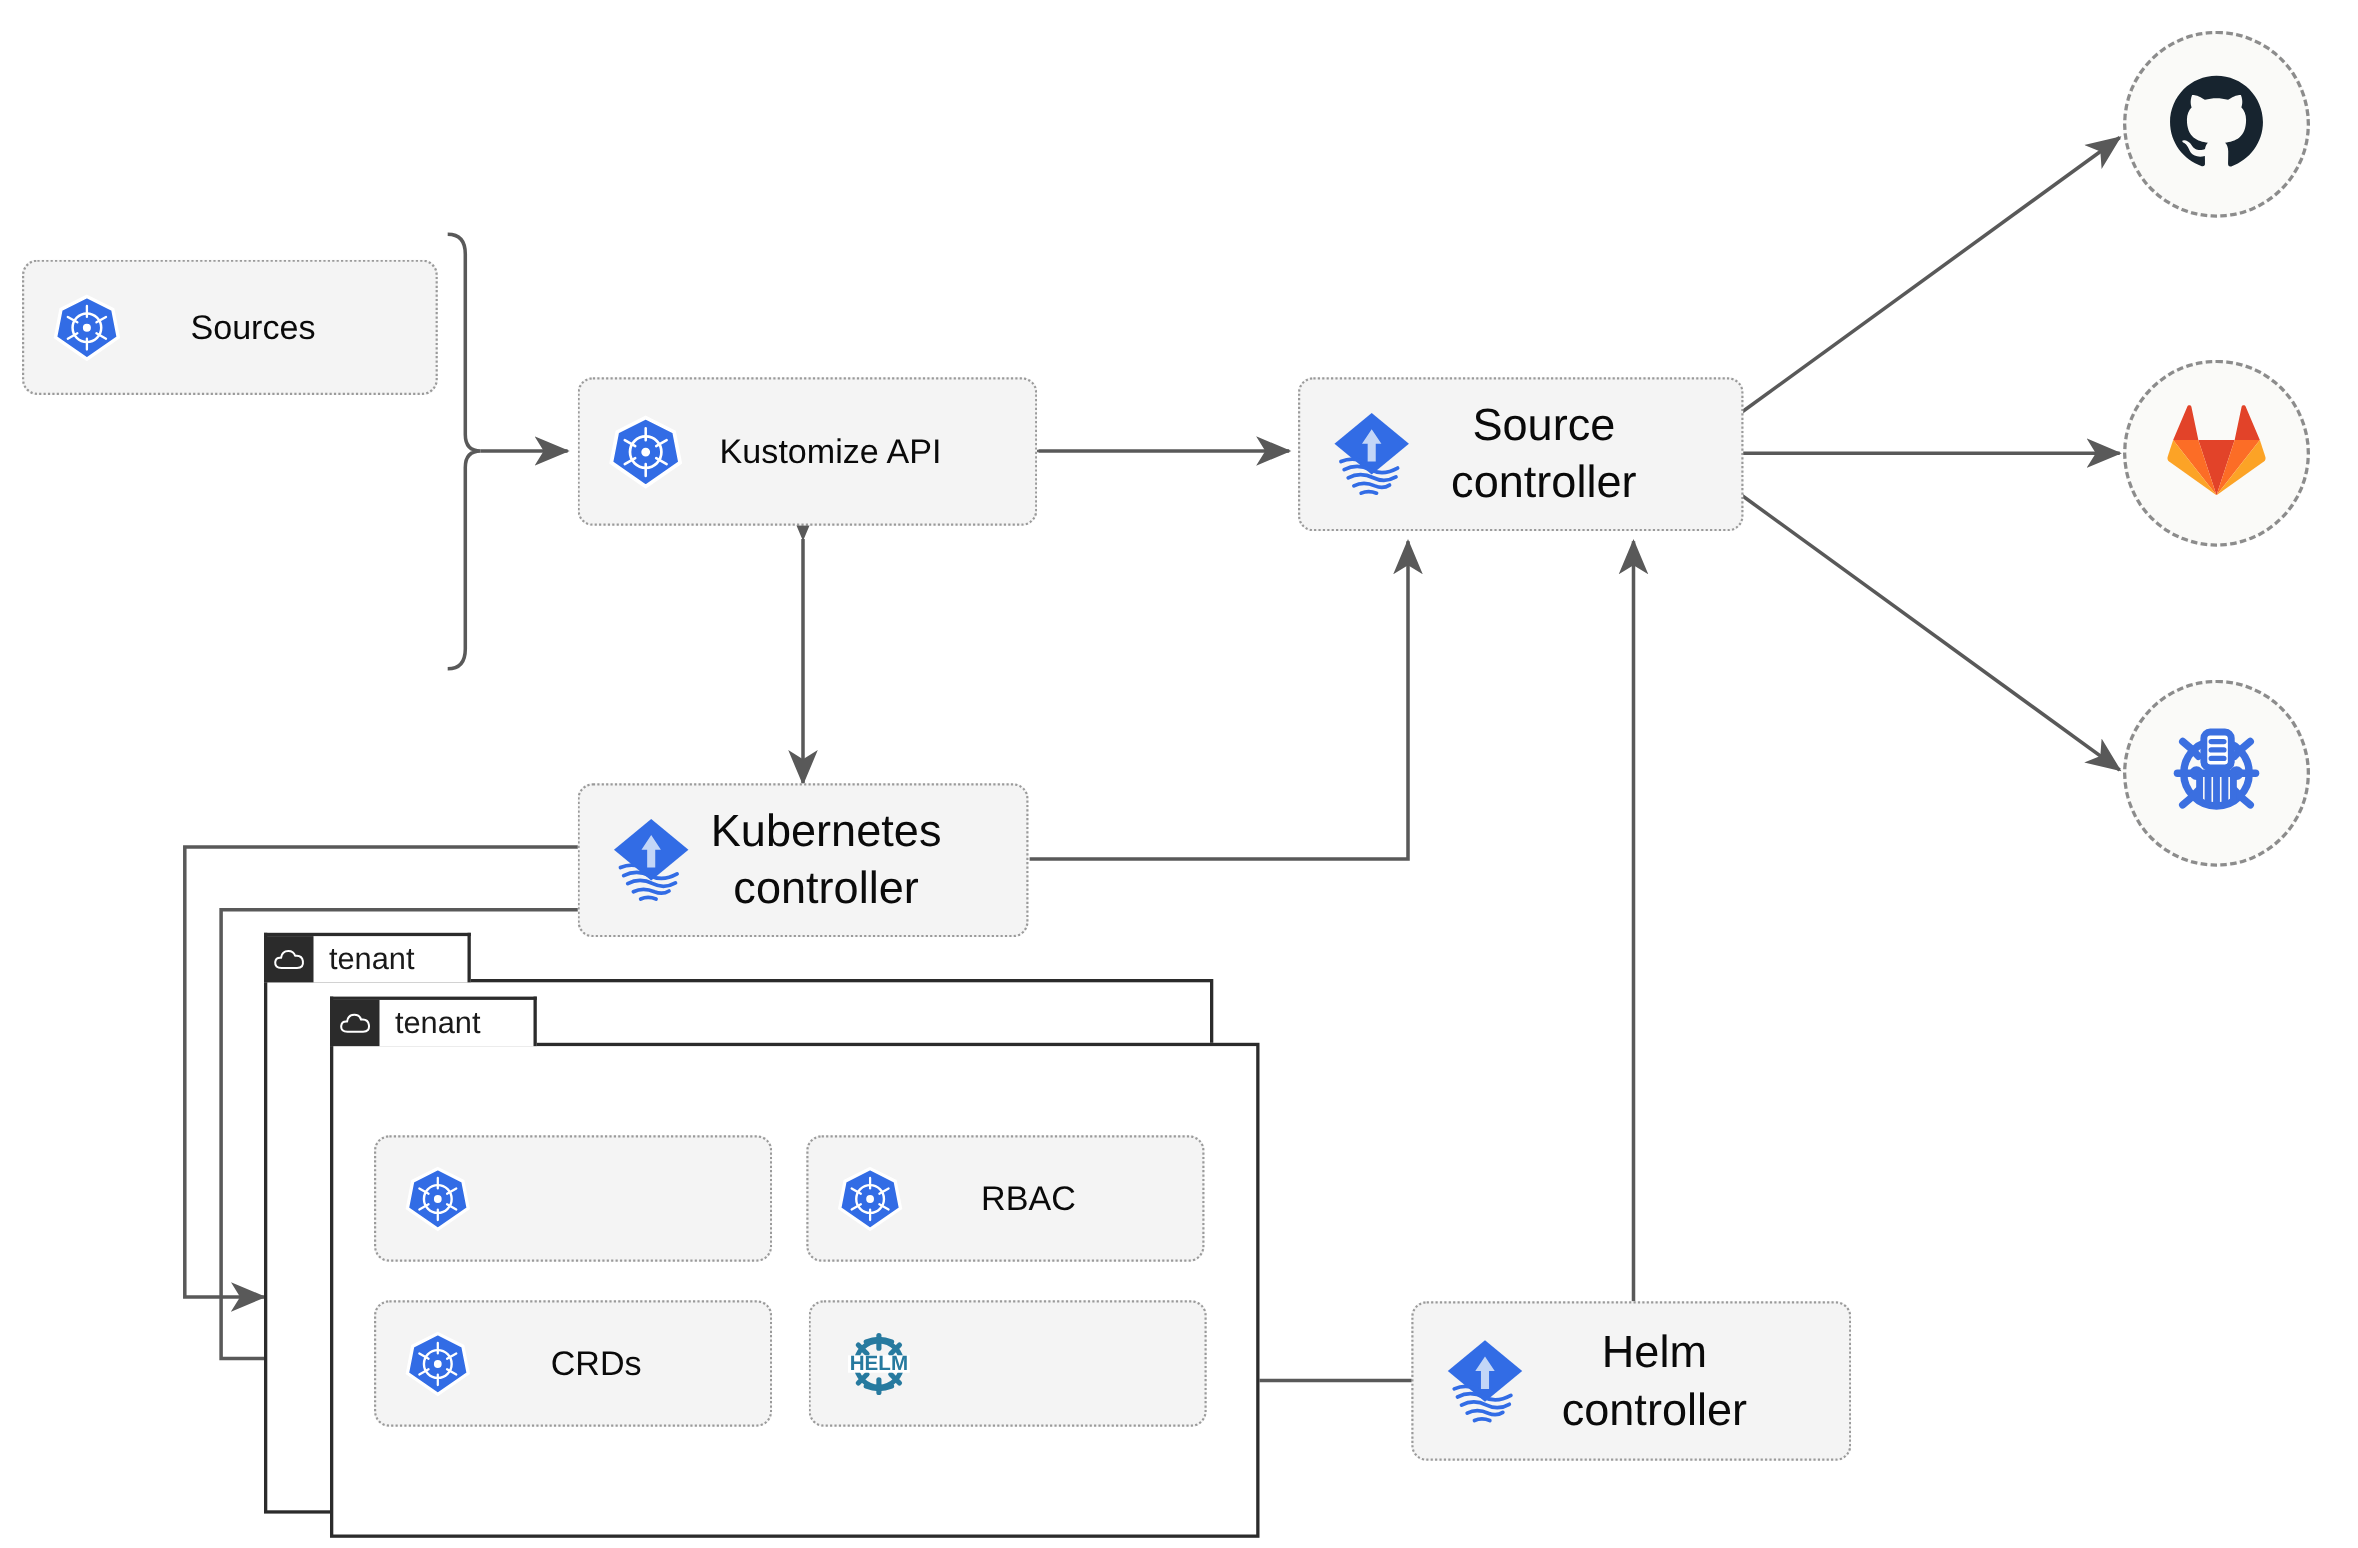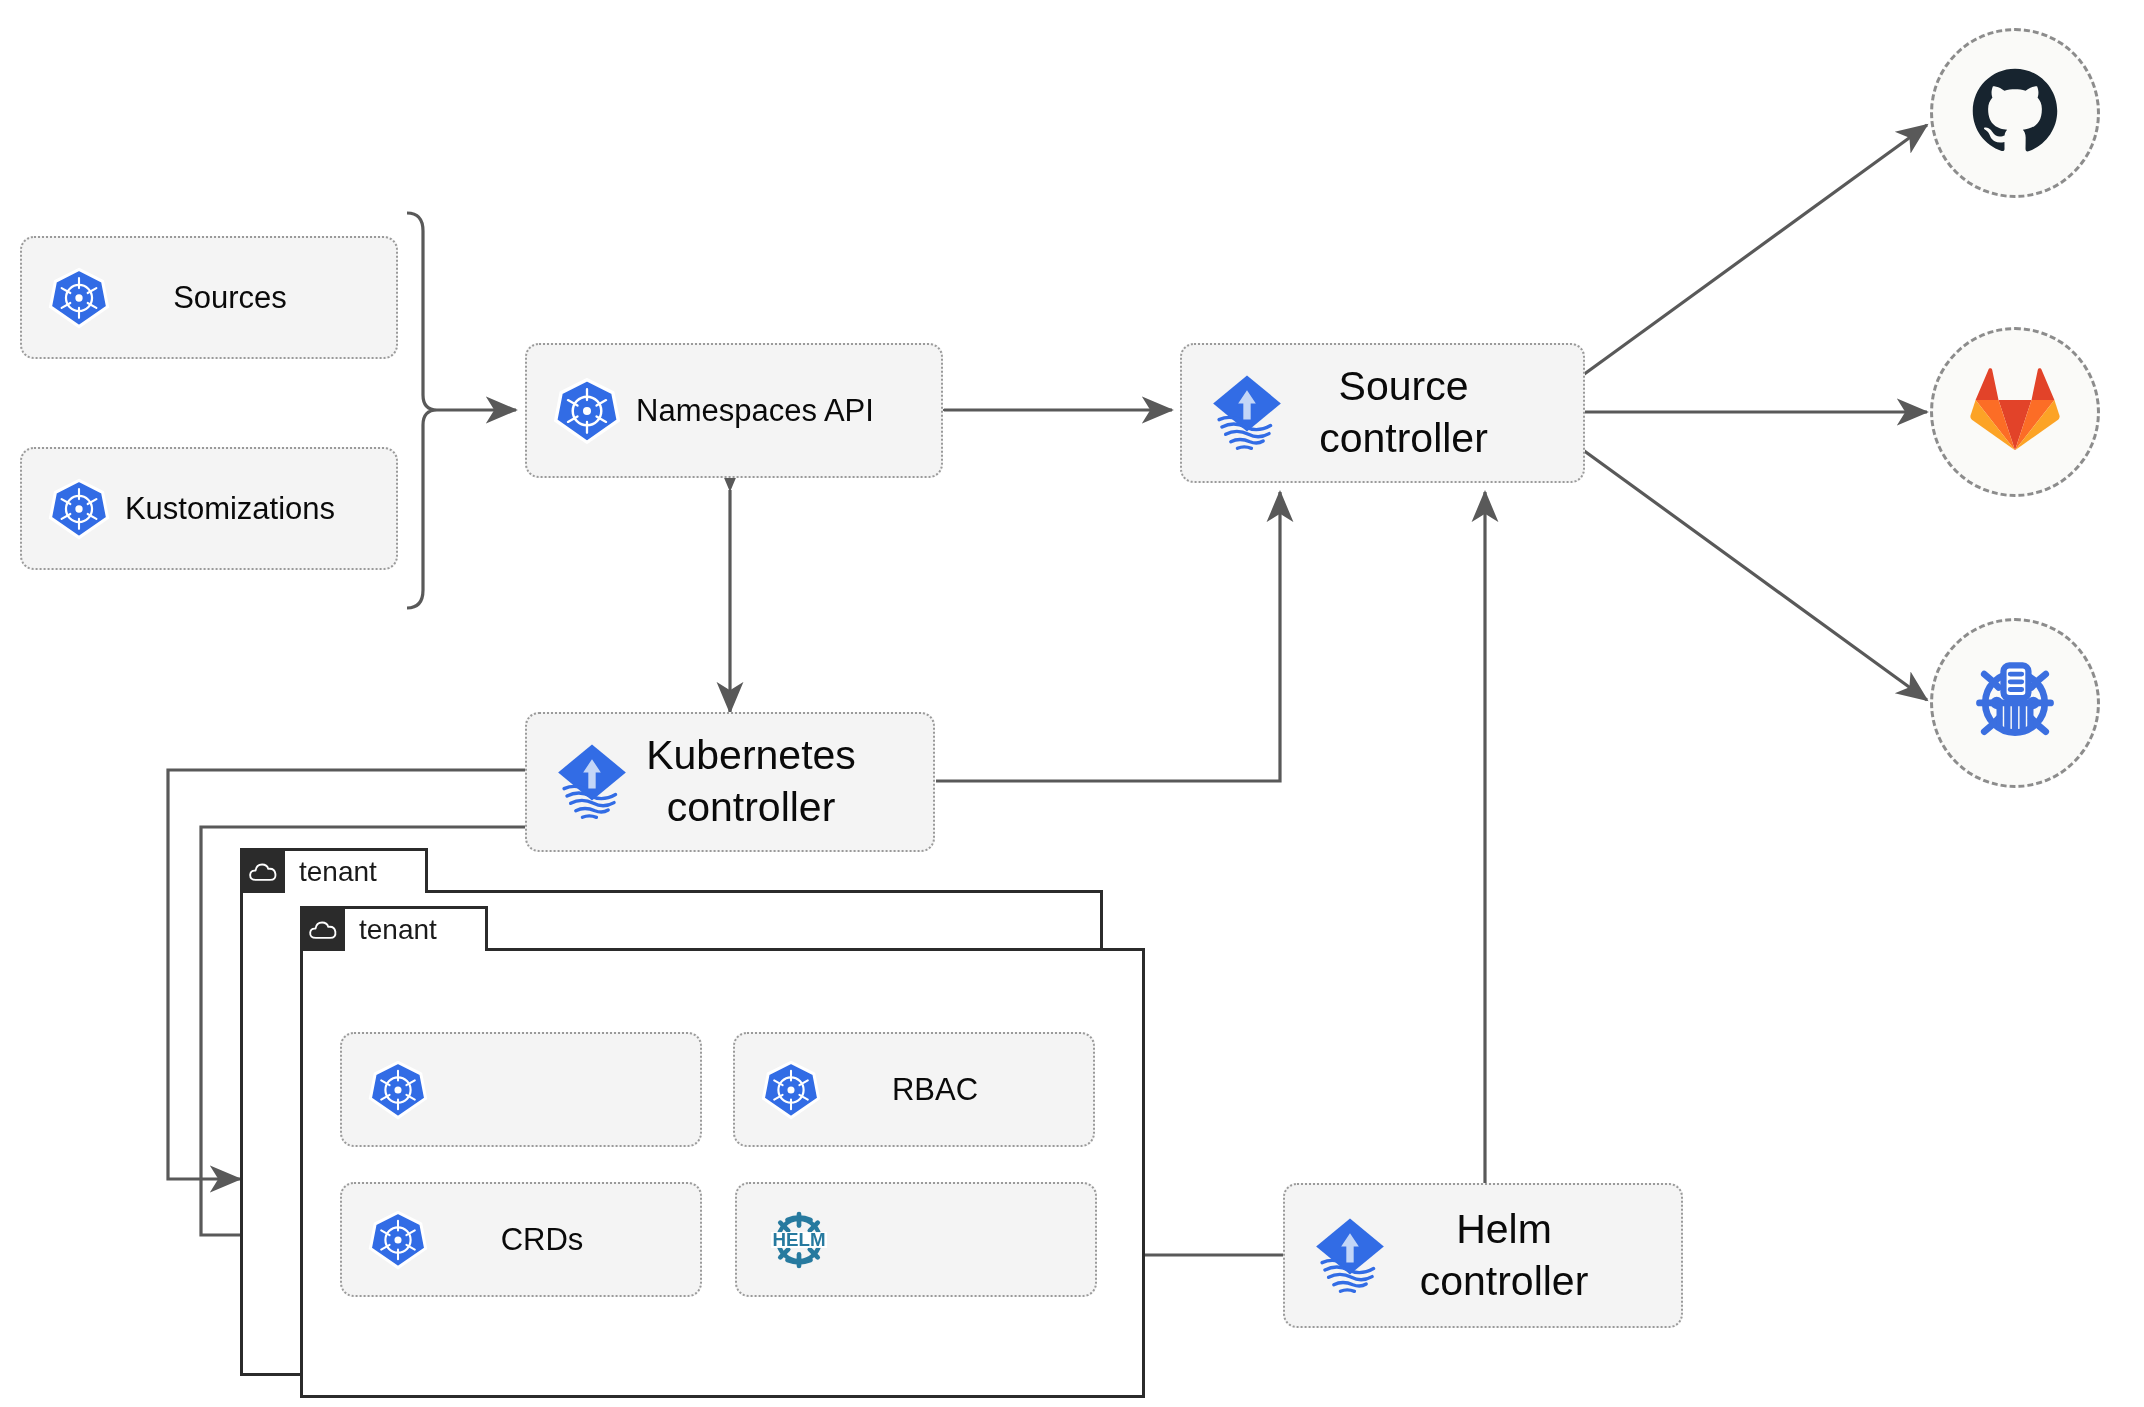--- a/index.html
+++ b/index.html
@@ -165,48 +165,34 @@
           <circle cx="50" cy="50" r="4.2"></circle>
           <path d="M50,18 L50,34 M50,66 L50,82 M22,34 L36,42 M64,58 L78,66
                    M22,66 L36,58 M64,42 L78,34"></path>
           <circle cx="50" cy="50" r="21" fill="none" stroke-width="3.6"></circle>
         </g>
       </svg>
     </span>
     <span class="lbl">Sources</span>
   </div>
 
-  <div class="node res" style="left:20px; top:447px; width:378px; height:123px;">
-    <span class="ico">
-      <svg width="62" height="62" viewBox="0 0 100 100">
-        <polygon points="50,4 88,23 96,64 50,96 4,64 12,23" fill="#326ce5" stroke="#ffffff" stroke-width="5"></polygon>
-        <g fill="#ffffff" stroke="#ffffff" stroke-width="3.4" stroke-linecap="round">
-          <circle cx="50" cy="50" r="4.2"></circle>
-          <path d="M50,18 L50,34 M50,66 L50,82 M22,34 L36,42 M64,58 L78,66
-                   M22,66 L36,58 M64,42 L78,34"></path>
-          <circle cx="50" cy="50" r="21" fill="none" stroke-width="3.6"></circle>
-        </g>
-      </svg>
-    </span>
-    <span class="lbl">Kustomizations</span>
-  </div>
 
   <div class="node res" style="left:525px; top:343px; width:418px; height:135px;">
     <span class="ico">
       <svg width="68" height="68" viewBox="0 0 100 100">
         <polygon points="50,4 88,23 96,64 50,96 4,64 12,23" fill="#326ce5" stroke="#ffffff" stroke-width="5"></polygon>
         <g fill="#ffffff" stroke="#ffffff" stroke-width="3.4" stroke-linecap="round">
           <circle cx="50" cy="50" r="4.2"></circle>
           <path d="M50,18 L50,34 M50,66 L50,82 M22,34 L36,42 M64,58 L78,66
                    M22,66 L36,58 M64,42 L78,34"></path>
           <circle cx="50" cy="50" r="21" fill="none" stroke-width="3.6"></circle>
         </g>
       </svg>
     </span>
-    <span class="lbl">Namespaces API</span>
+    <span class="lbl">Kustomize API</span>
   </div>
 
   <div class="node ctrl" style="left:1180px; top:343px; width:405px; height:140px;">
     <span class="ico">
       <svg width="74" height="78" viewBox="0 0 100 106">
         <polygon points="50,2 96,40 50,78 4,40" fill="#326ce5"></polygon>
         <path d="M50,22 L62,40 L55,40 L55,62 L45,62 L45,40 L38,40 Z" fill="#c3d6f7"></path>
         <g stroke="#326ce5" stroke-width="4.6" fill="none" stroke-linecap="round">
           <path d="M16,72 Q32,64 48,72 Q64,80 82,70"></path>
           <path d="M21,82 Q36,74 52,82 Q66,89 80,81"></path>

